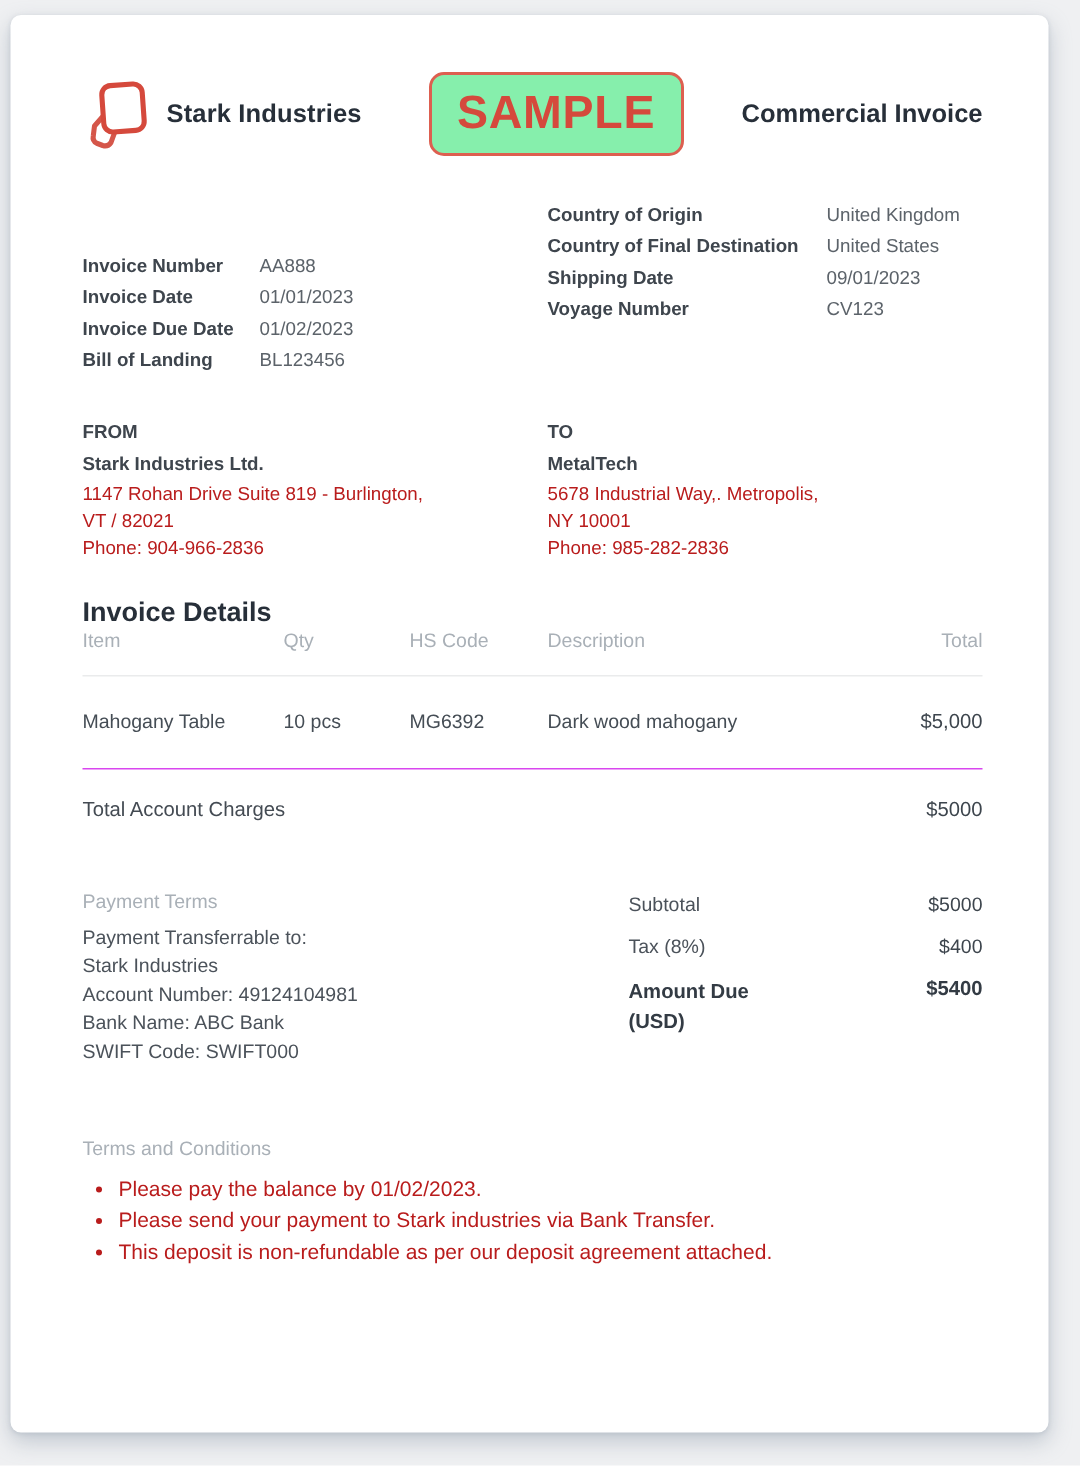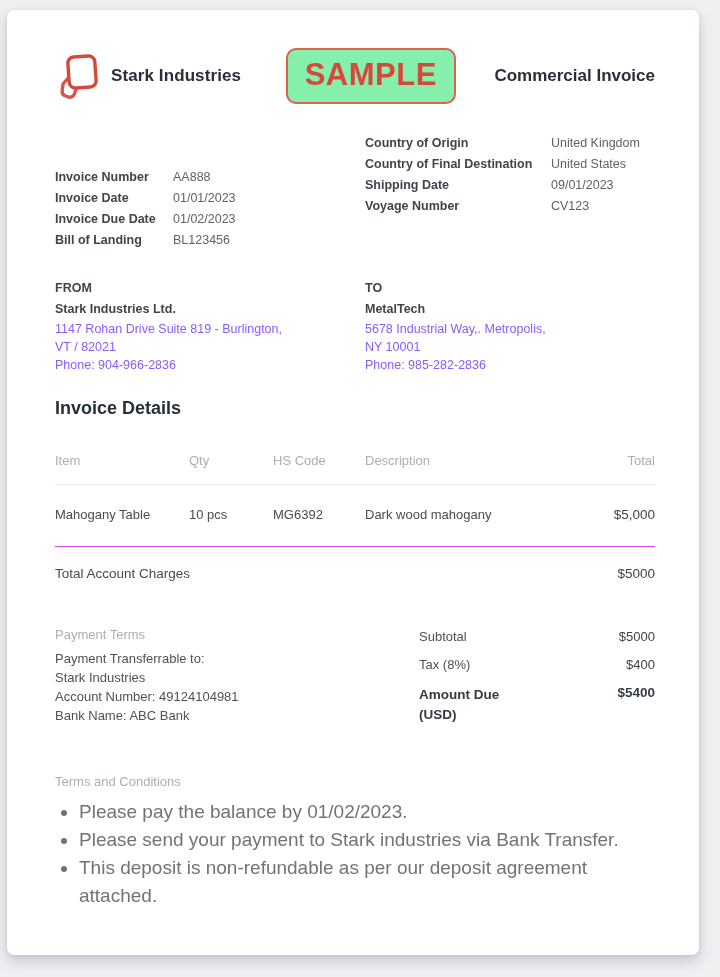--- a/index.html
+++ b/index.html
@@ -58,29 +58,29 @@
   .meta-row .val { color: #5c636a; }
   .meta-col.left  .lbl { width: 118px; flex: none; }
   .meta-col.right .lbl { width: 186px; flex: none; }
 
   
   .parties { display: flex; margin-top: 34px; }
   .party.from { width: 310px; }
   .party.to { flex: 1; }
   .party-heading { font-size: 12.5px; font-weight: 700; color: #3e454d; }
   .party-name { font-size: 12.5px; font-weight: 700; color: #3e454d; margin-top: 7px; }
-  .party-line { font-size: 12.5px; color: #8b5cf6; line-height: 1.42; }
+  .party-line { font-size: 12.5px; color: #b91c1c; line-height: 1.42; }
   .party-line.first { margin-top: 5px; }
 
   
   .section-title {
     margin-top: 24px;
     font-size: 18px; font-weight: 700; color: #272f39;
   }
-  .table { margin-top: 34px; }
+  .table { }
   .t-row {
     display: grid;
     grid-template-columns: 134px 84px 92px 1fr 92px;
     align-items: center;
   }
   .t-row .c-total { text-align: right; }
   .t-head { padding-bottom: 16px; border-bottom: 1px solid #eaebec; }
   .t-head div { font-size: 13px; color: #a9b0b7; }
   .t-body { padding: 22px 0 24px 0; border-bottom: 1px solid #d946ef; }
   .t-body div { font-size: 13px; color: #454d55; }
@@ -102,21 +102,21 @@
   .sum-row { display: flex; justify-content: space-between; }
   .sum-row .lbl { font-size: 13px; color: #4b525a; }
   .sum-row .val { font-size: 13px; color: #3d454d; }
   .sum-row.bold .lbl, .sum-row.bold .val { font-weight: 700; font-size: 13.5px; color: #333b44; }
   .sum-row.bold .lbl { width: 110px; line-height: 1.45; }
 
   
   .terms { margin-top: 48px; }
   .terms ul { margin-top: 9px; padding-left: 24px; }
   .terms li {
-    font-size: 19px; color: #737373; line-height: 1.48;
+    font-size: 14px; color: #b91c1c; line-height: 1.48;
     list-style: disc;
   }
 
   .logo-svg { display: block; }
 </style>
 </head>
 <body>
 
 <div class="page">
 
@@ -216,20 +216,21 @@
   </div>
 
   <div class="payment">
     <div class="pay-left">
       <div class="muted-heading">Payment Terms</div>
       <div class="pay-lines">
         <div class="pay-line">Payment Transferrable to:</div>
         <div class="pay-line">Stark Industries</div>
         <div class="pay-line">Account Number: 49124104981</div>
         <div class="pay-line">Bank Name: ABC Bank</div>
+        <div class="pay-line">SWIFT Code: SWIFT000</div>
       </div>
     </div>
     <div class="pay-right">
       <div class="sum-row">
         <span class="lbl">Subtotal</span>
         <span class="val">$5000</span>
       </div>
       <div class="sum-row">
         <span class="lbl">Tax (8%)</span>
         <span class="val">$400</span>

